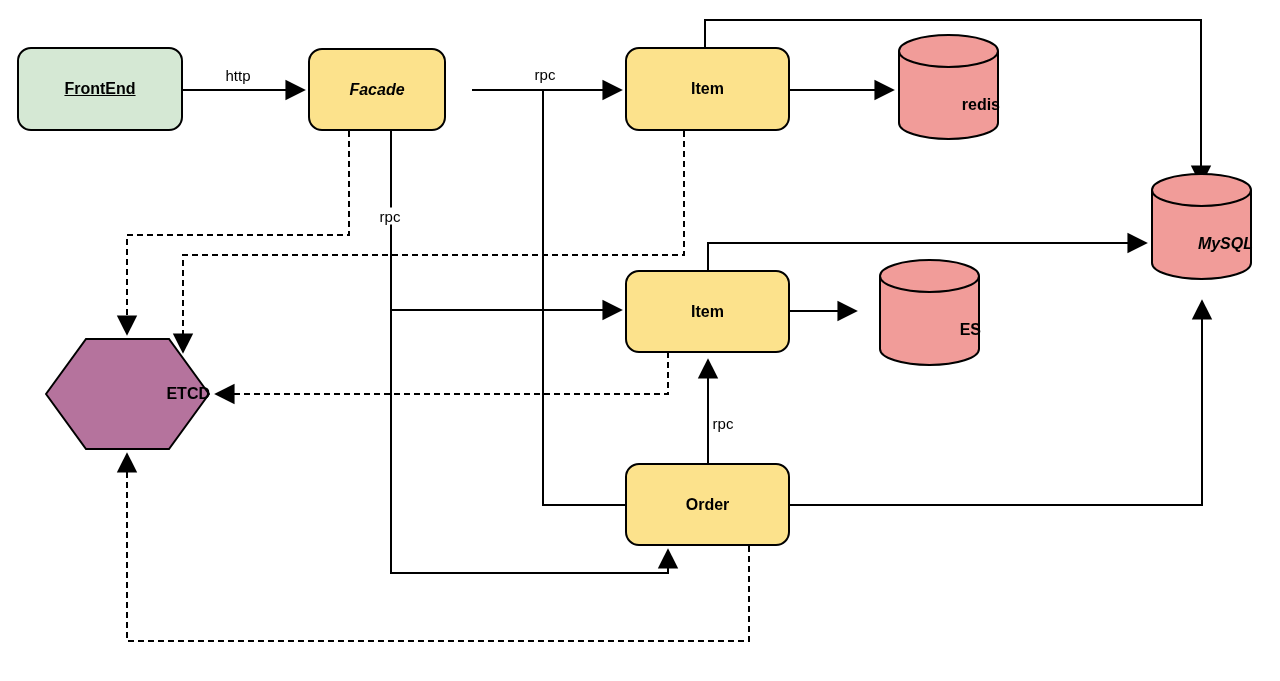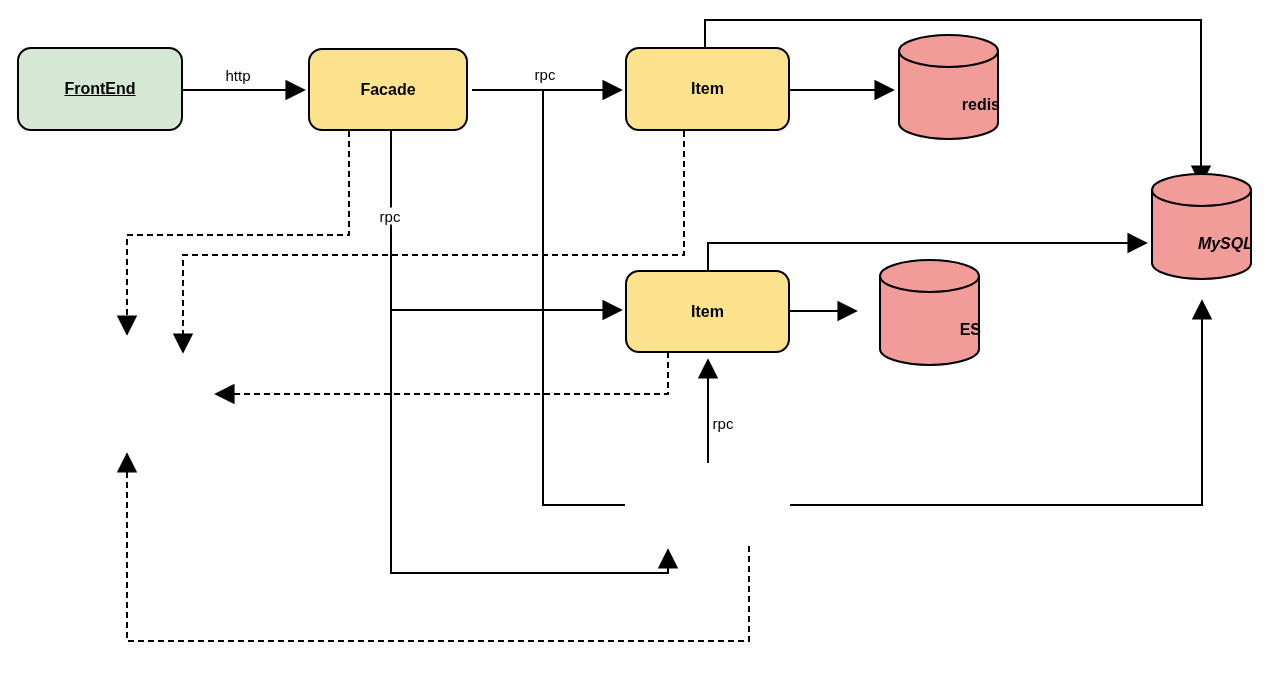--- a/index.html
+++ b/index.html
@@ -60,32 +60,35 @@
       <polyline points="349,131 349,235 127,235 127,334" class="dashed" marker-end="url(#arrow)"></polyline>
       <polyline points="684,131 684,255 183,255 183,352" class="dashed" marker-end="url(#arrow)"></polyline>
       <polyline points="668,352 668,394 216,394" class="dashed" marker-end="url(#arrow)"></polyline>
       <polyline points="749,546 749,641 127,641 127,454" class="dashed" marker-end="url(#arrow)"></polyline>
     </svg>
 
   <div class="node box green" style="left:17px; top:47px; width:166px; height:84px;">
     <span>FrontEnd</span>
   </div>
 
-  <div class="node box yellow" style="left:308px; top:48px; width:160px; height:83px;">
+  <div class="node box yellow" style="left:308px; top:48px; width:138px; height:83px;font-style:italic;">
     <span>Facade</span>
   </div>
 
   <div class="node box yellow" style="left:625px; top:47px; width:165px; height:84px;">
     <span>Item</span>
   </div>
 
   <div class="node box yellow" style="left:625px; top:270px; width:165px; height:83px;">
     <span>Item</span>
   </div>
 
+  <div class="node box yellow" style="left:625px; top:463px; width:165px; height:83px;">
+    <span>Order</span>
+  </div>
 
   <div class="node shape-node cyl" style="left:897px; top:33px; width:103px; height:108px;">
     <svg width="103" height="108" viewBox="0 0 103 108">
       <path d="M2,18 a49.5,16 0 0 1 99,0 v72 a49.5,16 0 0 1 -99,0 z" fill="#f19c99" stroke="#000" stroke-width="2"></path>
       <path d="M2,18 a49.5,16 0 0 0 99,0" fill="none" stroke="#000" stroke-width="2"></path>
     </svg>
     <span class="shape-label">redis</span>
   </div>
 
   <div class="node shape-node cyl" style="left:878px; top:258px; width:103px; height:109px;">
@@ -97,18 +100,24 @@
   </div>
 
   <div class="node shape-node cyl" style="left:1150px; top:172px; width:103px; height:109px;font-style:italic;">
     <svg width="103" height="109" viewBox="0 0 103 109">
       <path d="M2,18 a49.5,16 0 0 1 99,0 v73 a49.5,16 0 0 1 -99,0 z" fill="#f19c99" stroke="#000" stroke-width="2"></path>
       <path d="M2,18 a49.5,16 0 0 0 99,0" fill="none" stroke="#000" stroke-width="2"></path>
     </svg>
     <span class="shape-label">MySQL</span>
   </div>
 
+  <div class="node shape-node hex" style="left:45px; top:338px; width:165px; height:112px;">
+    <svg width="165" height="112" viewBox="0 0 165 112">
+      <polygon points="41,1 124,1 164,56 124,111 41,111 1,56" fill="#b5739d" stroke="#000" stroke-width="2"></polygon>
+    </svg>
+    <span class="shape-label">ETCD</span>
+  </div>
 
 <div class="edge-label" style="left: 238px; top: 75px;">http</div>
     <div class="edge-label" style="left: 545px; top: 74px;">rpc</div>
     <div class="edge-label" style="left: 390px; top: 216px;">rpc</div>
     <div class="edge-label" style="left: 723px; top: 423px;">rpc</div>
   </div>
 
 </body></html>

